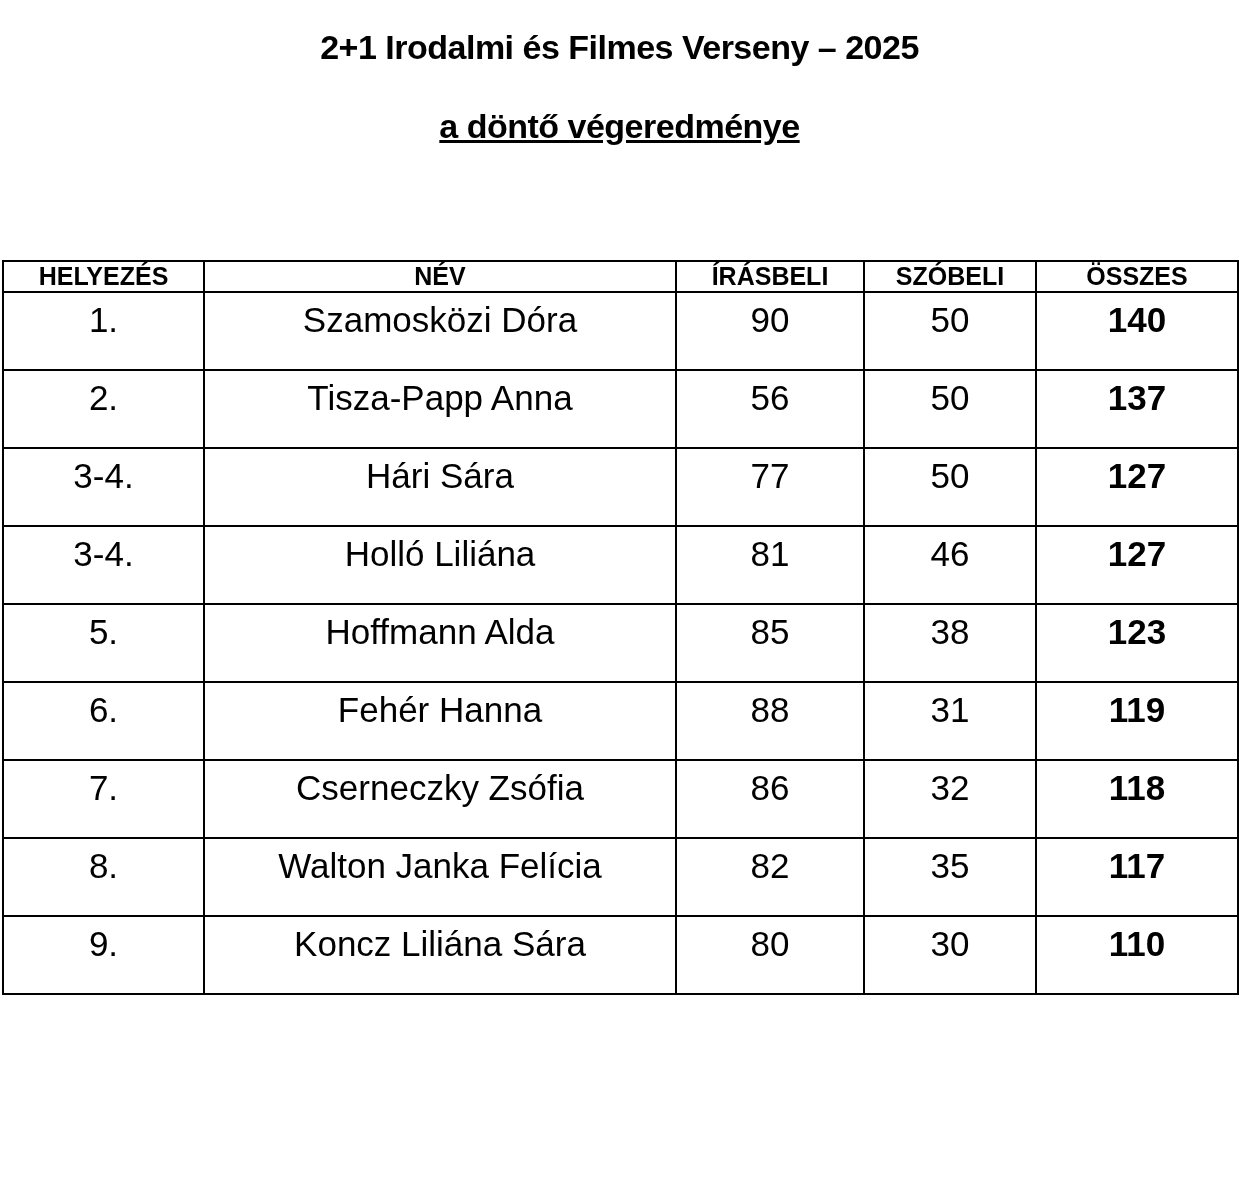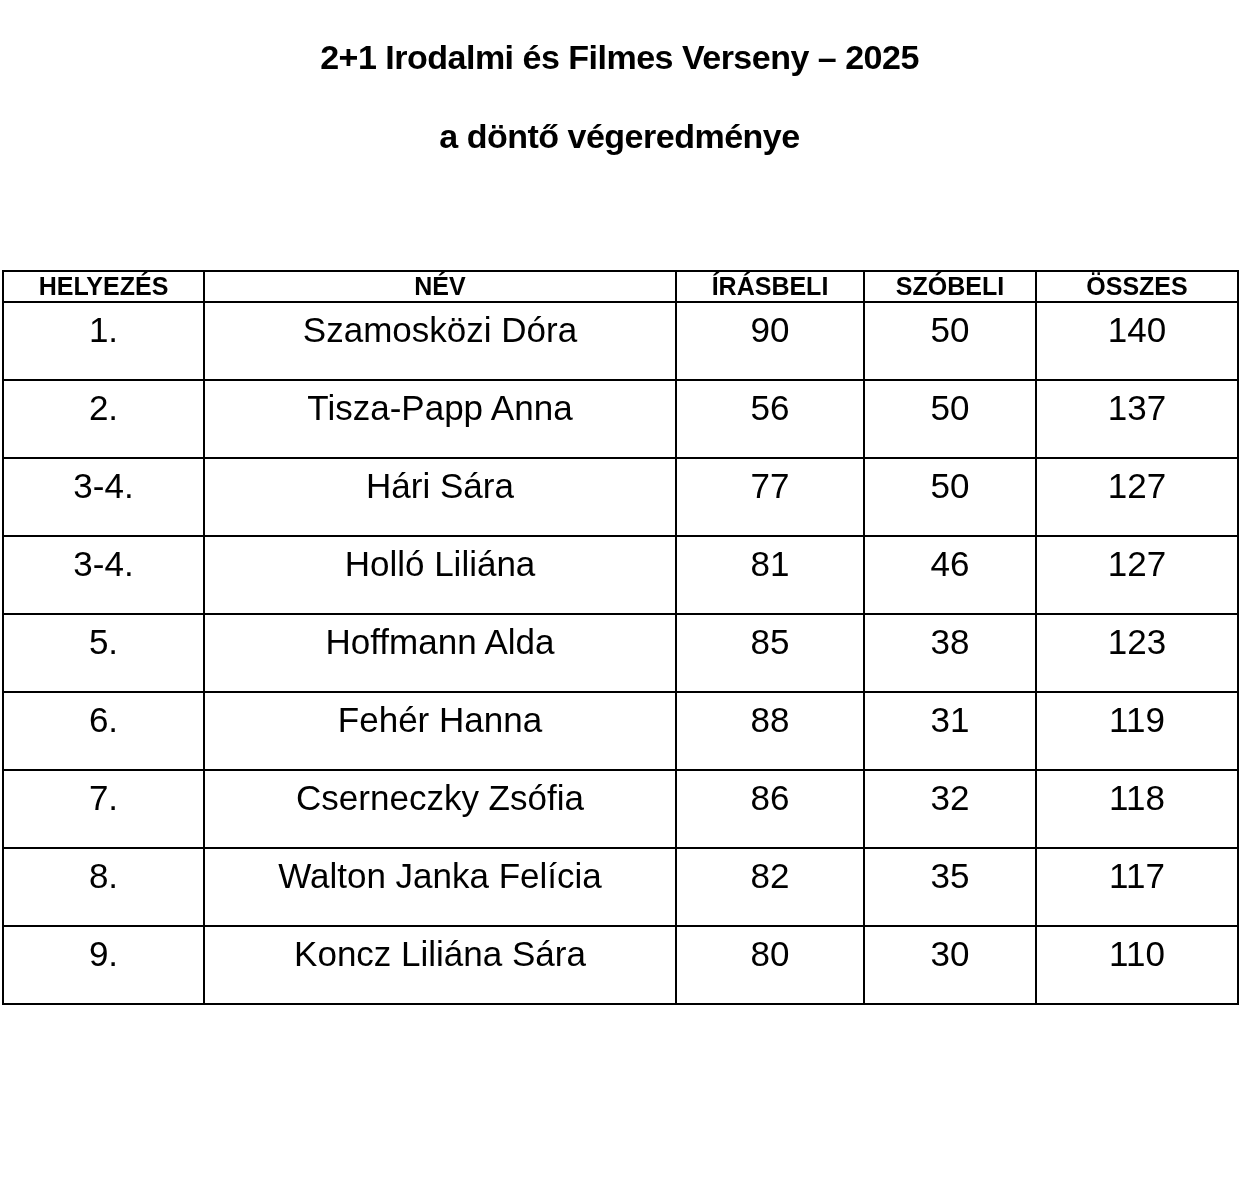--- a/index.html
+++ b/index.html
@@ -10,35 +10,36 @@
     color: #000000;
     font-family: "Liberation Sans", "DejaVu Sans", sans-serif;
   }
   body {
     width: 1239px;
     height: 1188px;
     overflow: hidden;
   }
   .doc-title {
     margin: 0;
-    padding-top: 36px;
+    padding-top: 26px;
     font-size: 34px;
     line-height: 42px;
     font-weight: bold;
     text-align: center;
     letter-spacing: -0.5px;
   }
   .doc-subtitle {
     margin: 0;
     padding-top: 37px;
     font-size: 34px;
     line-height: 42px;
     font-weight: bold;
     text-align: center;
     letter-spacing: -0.5px;
+    text-decoration: underline;
   }
   table.results {
     border-collapse: collapse;
     table-layout: fixed;
     width: 1235px;
     margin: 113px 2px 0 2px;
   }
   .results th, .results td {
     border: 2px solid #000000;
     text-align: center;
@@ -59,21 +60,21 @@
   }
   .results td {
     height: 78px;
     font-size: 35px;
     font-weight: normal;
     vertical-align: top;
     padding: 7px 4px 0 4px;
     white-space: nowrap;
   }
   .results td.total-cell {
-    font-weight: normal;
+    font-weight: bold;
   }
 </style>
 </head>
 <body>
 
 <h1 class="doc-title">2+1 Irodalmi és Filmes Verseny – 2025</h1>
 <h2 class="doc-subtitle">a döntő végeredménye</h2>
 
 <table class="results">
   <colgroup>

